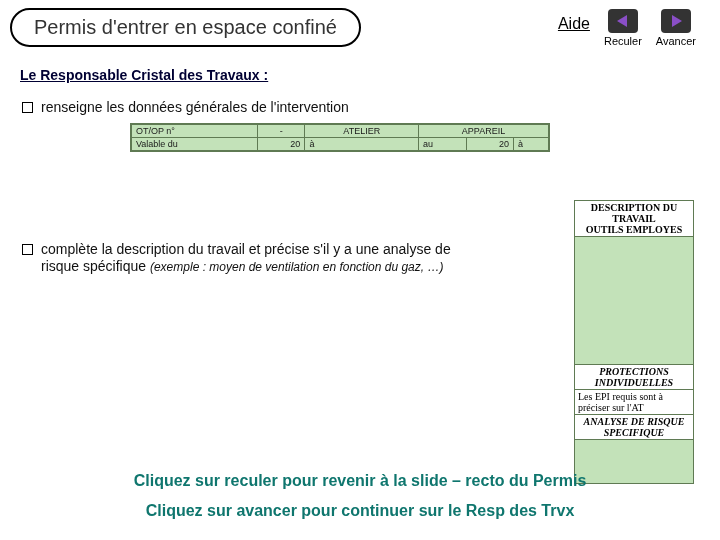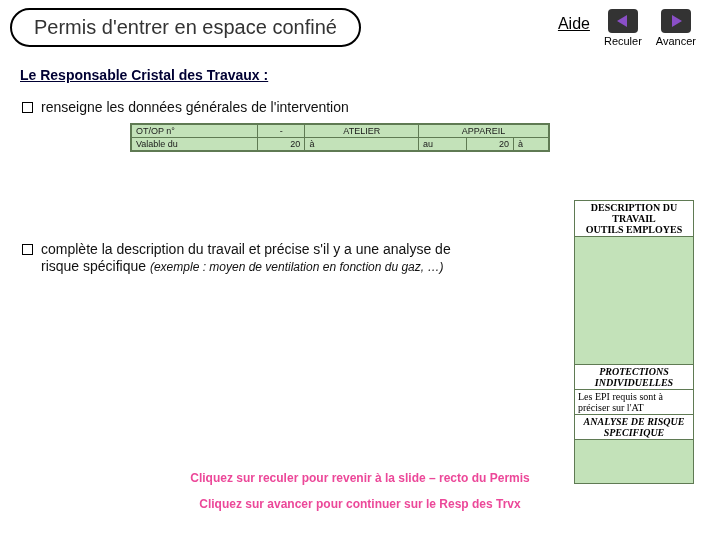--- a/index.html
+++ b/index.html
@@ -132,26 +132,26 @@
   .rp-sub.center { text-align: center; font-weight: bold; font-style: italic; }
   .rp-body2 {
     background: #c3e2b9;
     border: 1px solid #5f7a53;
     border-top: none;
     height: 44px;
   }
   .gap85 { height: 85px; }
   .footer {
     position: absolute;
-    bottom: 29px;
+    bottom: 20px;
     width: 100%;
     text-align: center;
-    font-size: 12px;
+    font-size: 16px;
     font-weight: bold;
-    color: #ec4899;
+    color: #0f766e;
   }
   .footer .line2 { margin-top: 12px; }
 </style>
 </head>
 <body>
 
 <div class="header">
   <div class="title-pill">Permis d'entrer en espace confiné</div>
   <div class="header-right">
     <a class="aide">Aide</a>

